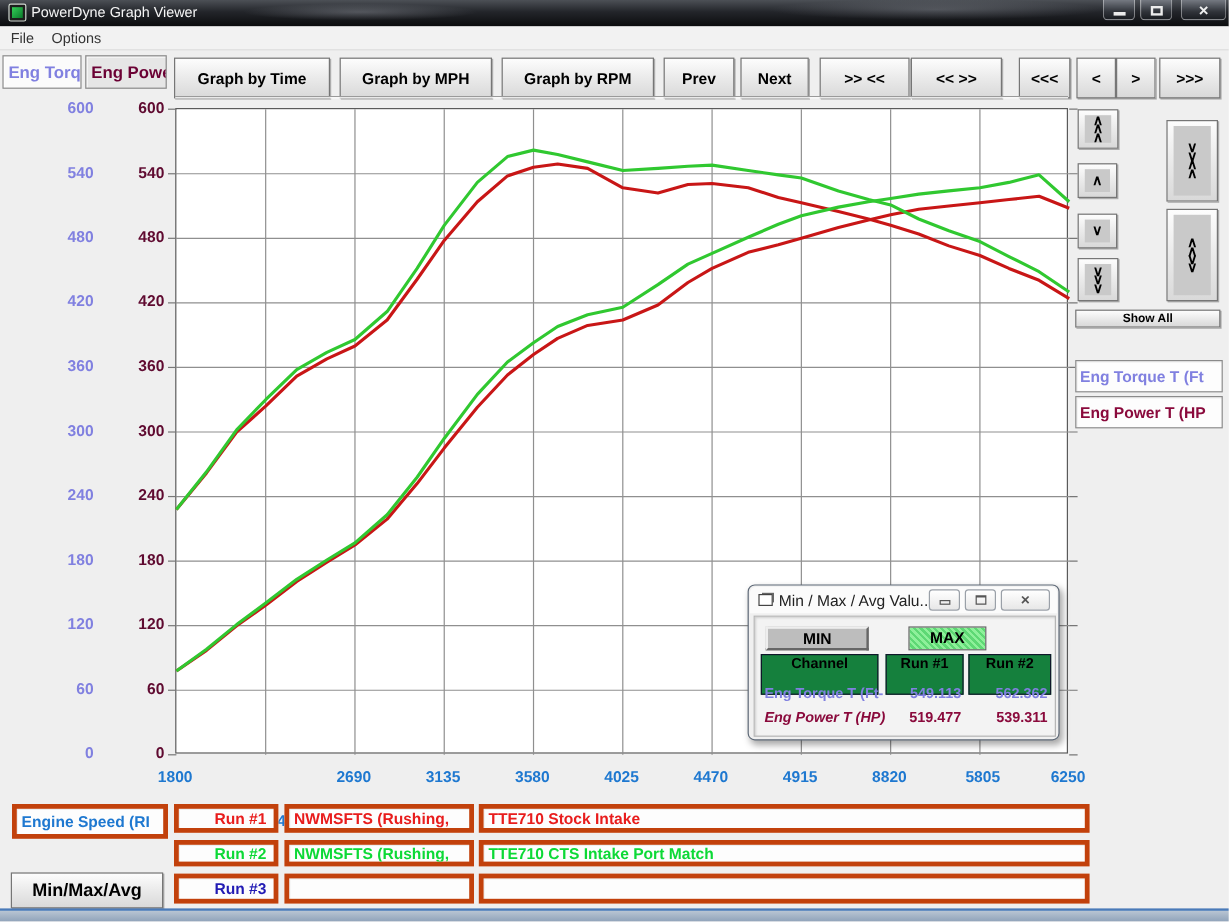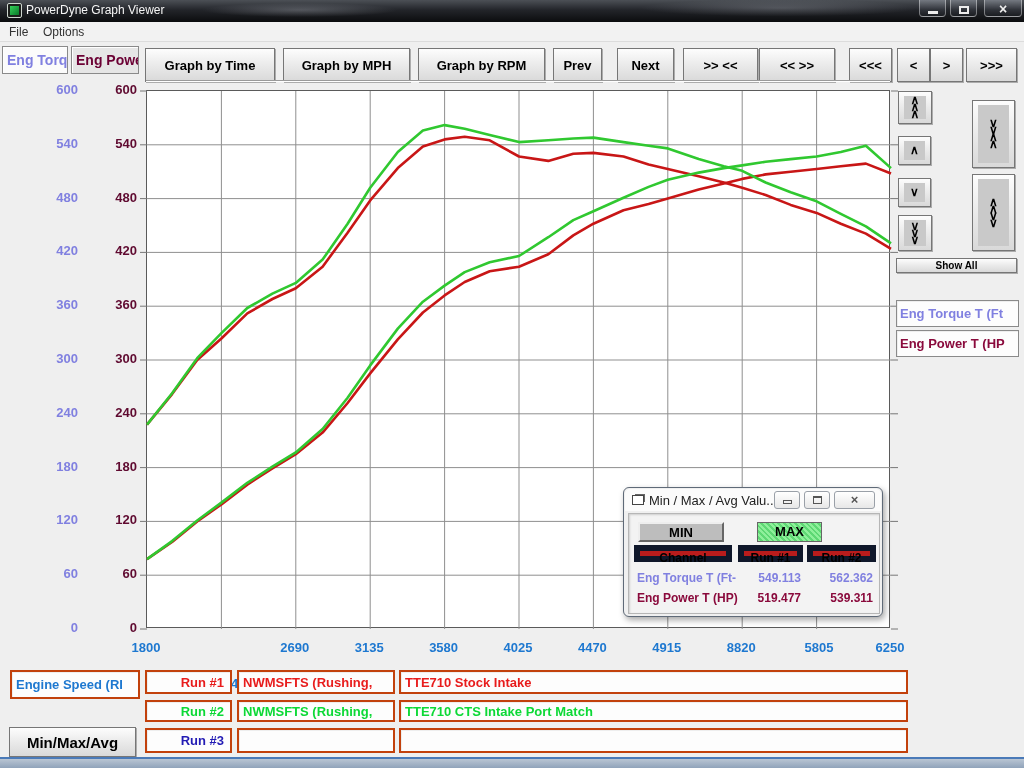--- a/index.html
+++ b/index.html
@@ -74,27 +74,27 @@
   .mm-cbtn .box { display:inline-block; width:9px; height:8px; border:1px solid #555; border-top-width:2px; margin-top:4px; }
   .mm-cbtn .x { font-size:13px; font-weight:bold; line-height:16px; color:#555; }
   .mm-body { position:absolute; left:4px; top:25px; width:252px; height:101px;
     border:1px solid #b6b6b6; box-shadow:inset 1px 1px 2px rgba(0,0,0,.15); background:#f3f3f3; }
   .mm-btn { position:absolute; font-weight:bold; font-size:13px; text-align:center; line-height:18px; }
   #mm-min { left:9px; top:8px; width:86px; height:20px; background:#bdbdbd;
     border-top:2px solid #eee; border-left:2px solid #eee; border-right:2px solid #666; border-bottom:2px solid #666; }
   #mm-max { left:128px; top:8px; width:65px; height:20px;
     background:repeating-linear-gradient(45deg,#8ef09a 0 2px,#5ed874 2px 4px);
     border:1px solid #666; }
-  .mm-head { position:absolute; top:31px; height:17px; background:#b91c1c; border:6px solid #0f172a;
+  .mm-head { position:absolute; top:31px; height:34px; background:#15803d; border:1px solid #0f172a;
     font-weight:bold; font-size:12px; text-align:center; line-height:15px; }
   .mm-row-label { position:absolute; left:8px; font-weight:bold; font-size:12px; white-space:nowrap; }
   .mm-val { position:absolute; width:64px; text-align:right; font-weight:bold; font-size:12px; }
 
   
-  .field { position:absolute; background:#fdfdfd; border:2px solid #c2410c;
+  .field { position:absolute; background:#fdfdfd; border:4px solid #c2410c;
     box-shadow:inset 1px 1px 0 #eee; font-weight:bold; font-size:13px;
     white-space:nowrap; overflow:hidden; display:flex; align-items:center; }
   .bottom-strip { position:absolute; left:0; top:757px; width:1024px; height:11px;
     border-top:2px solid #4a7ab8; background:linear-gradient(180deg,#b9c5d3,#90a3ba); }
 </style>
 </head>
 <body>
 
 <div class="titlebar">
   <span class="app-icon"></span>
@@ -108,21 +108,21 @@
   <span class="menu-item" style="left:43px">Options</span>
 </div>
 
 <div id="tab-torque" class="axis-tab" style="color: rgb(128, 128, 224); text-align: center;">Eng Torq</div>
 <div id="tab-power" class="axis-tab" style="color: rgb(107, 1, 52);">Eng Powe</div>
 
 <div id="toolbar">
     <div class="btn" style="left: 145px; top: 48px; width: 130px; height: 34px;">Graph by Time</div>
     <div class="btn" style="left: 283px; top: 48px; width: 127px; height: 34px;">Graph by MPH</div>
     <div class="btn" style="left: 418px; top: 48px; width: 127px; height: 34px;">Graph by RPM</div>
-    <div class="btn" style="left: 553px; top: 48px; width: 49px; height: 34px;">Prev</div>
+    <div class="btn" style="left: 553px; top: 48px; width: 59px; height: 34px;">Prev</div>
     <div class="btn" style="left: 617px; top: 48px; width: 57px; height: 34px;">Next</div>
     <div class="btn" style="left: 683px; top: 48px; width: 75px; height: 34px;">&gt;&gt; &lt;&lt;</div>
     <div class="btn" style="left: 759px; top: 48px; width: 76px; height: 34px;">&lt;&lt; &gt;&gt;</div>
     <div class="btn" style="left: 849px; top: 48px; width: 43px; height: 34px;">&lt;&lt;&lt;</div>
     <div class="btn" style="left: 897px; top: 48px; width: 33px; height: 34px;">&lt;</div>
     <div class="btn" style="left: 930px; top: 48px; width: 33px; height: 34px;">&gt;</div>
     <div class="btn" style="left: 966px; top: 48px; width: 51px; height: 34px;">&gt;&gt;&gt;</div>
   </div>
 
 <div id="y-labels">
@@ -270,21 +270,21 @@
   <div class="mm-body">
     <div id="mm-min" class="mm-btn">MIN</div>
     <div id="mm-max" class="mm-btn">MAX</div>
     <div class="mm-head" style="left:5px;width:98px">Channel</div>
     <div class="mm-head" style="left:109px;width:65px">Run #1</div>
     <div class="mm-head" style="left:178px;width:69px">Run #2</div>
     <div id="mm-rows">
         <div class="mm-row-label" style="top: 57px; color: rgb(128, 128, 224);">Eng Torque T (Ft-</div>
         <div class="mm-val" style="left: 108px; top: 57px; color: rgb(128, 128, 224);">549.113</div>
         <div class="mm-val" style="left: 180px; top: 57px; color: rgb(128, 128, 224);">562.362</div>
-        <div class="mm-row-label" style="top: 77px; color: rgb(138, 10, 60);">Eng Power T (HP)</div>
+        <div class="mm-row-label" style="top: 77px; color: rgb(138, 10, 60); font-style: italic;">Eng Power T (HP)</div>
         <div class="mm-val" style="left: 108px; top: 77px; color: rgb(138, 10, 60);">519.477</div>
         <div class="mm-val" style="left: 180px; top: 77px; color: rgb(138, 10, 60);">539.311</div>
       </div>
   </div>
 </div>
 
 <div class="field" style="left:10px;top:670px;width:130px;height:29px;padding-left:4px">
   <span id="xchan" style="color: rgb(30, 120, 208);">Engine Speed (RI</span>
 </div>
 <div id="run-rows">

